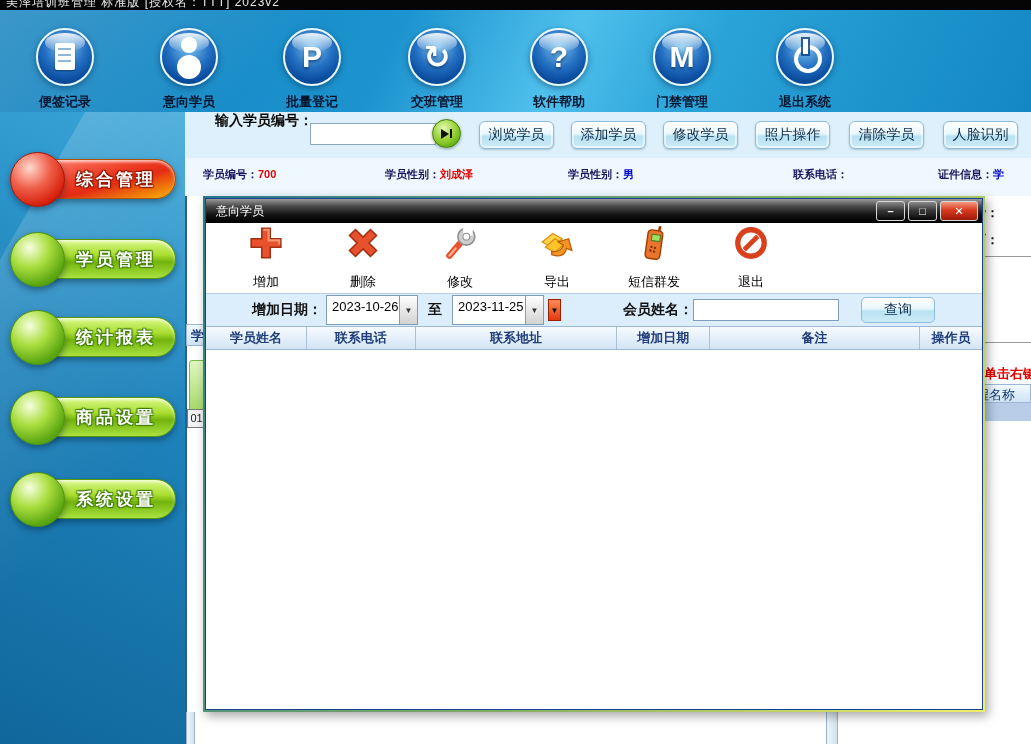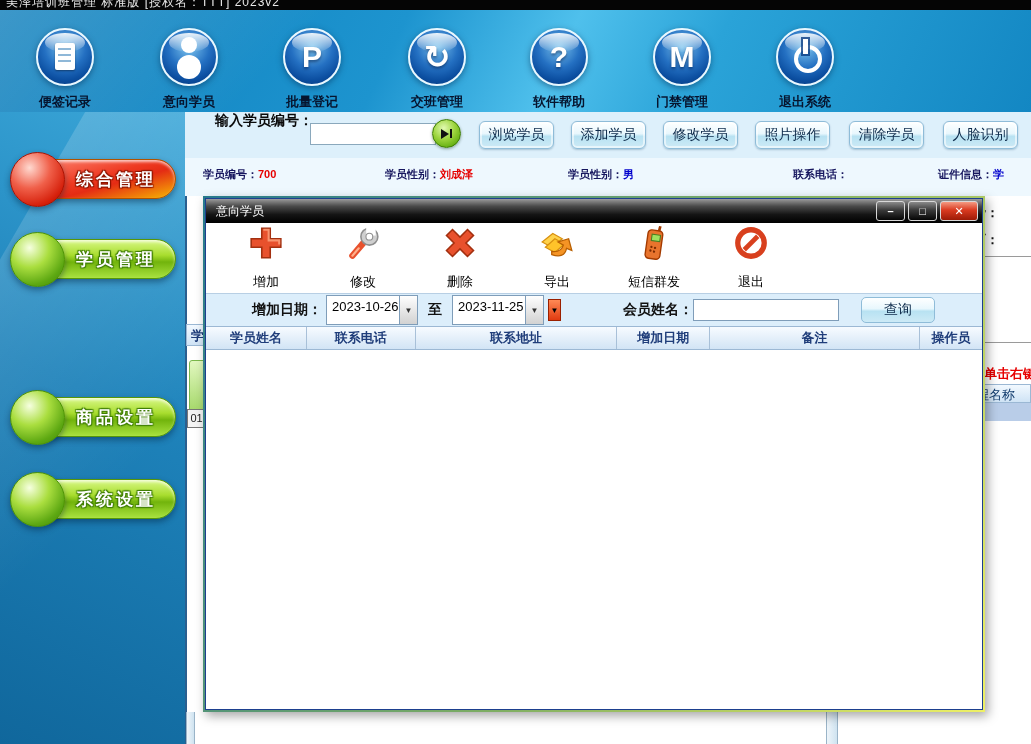--- a/index.html
+++ b/index.html
@@ -195,20 +195,25 @@
   <div class="pill active" style="top:44px">
     <div class="bar"></div>
       <div class="sphere"></div>
     <div class="txt">综合管理</div>
   </div>
   <div class="pill" style="top:124px">
     <div class="bar"></div>
       <div class="sphere"></div>
     <div class="txt">学员管理</div>
   </div>
+  <div class="pill" style="top:202px">
+    <div class="bar"></div>
+      <div class="sphere"></div>
+    <div class="txt">统计报表</div>
+  </div>
   <div class="pill" style="top:282px">
     <div class="bar"></div>
       <div class="sphere"></div>
     <div class="txt">商品设置</div>
   </div>
   <div class="pill" style="top:364px">
     <div class="bar"></div>
       <div class="sphere"></div>
     <div class="txt">系统设置</div>
   </div>
@@ -274,35 +279,35 @@
     <div class="dlg-toolbar">
       <div class="tb-item">
         <svg viewBox="0 0 34 34">
           <path d="M13 3h8v10h10v8H21v10h-8V21H3v-8h10z" fill="#e8512d" stroke="#a33010" stroke-width="1.5"></path>
           <path d="M14.5 4.5h5v10h10v4" fill="none" stroke="#ffb08c" stroke-width="2" opacity=".7"></path>
         </svg>
         <span class="tb-label">增加</span>
       </div>
       <div class="tb-item">
         <svg viewBox="0 0 34 34">
+          <g transform="rotate(45 17 17)">
+            <path d="M13 3h8v10h10v8H21v10h-8V21H3v-8h10z" fill="#e8512d" stroke="#a33010" stroke-width="1.5"></path>
+          </g>
+        </svg>
+        <span class="tb-label">删除</span>
+      </div>
+      <div class="tb-item">
+        <svg viewBox="0 0 34 34">
           <path d="M7 29 L19 15" stroke="#e8512d" stroke-width="6" stroke-linecap="round"></path>
           <path d="M7 29 L13 22" stroke="#ffb08c" stroke-width="2" stroke-linecap="round"></path>
           <circle cx="23" cy="11" r="8" fill="#cfcfcf" stroke="#8f8f8f" stroke-width="1.5"></circle>
           <rect x="20" y="1" width="9" height="9" fill="#fff"></rect>
           <circle cx="23" cy="11" r="3.2" fill="#fff" stroke="#8f8f8f"></circle>
         </svg>
         <span class="tb-label">修改</span>
-      </div>
-      <div class="tb-item">
-        <svg viewBox="0 0 34 34">
-          <g transform="rotate(45 17 17)">
-            <path d="M13 3h8v10h10v8H21v10h-8V21H3v-8h10z" fill="#e8512d" stroke="#a33010" stroke-width="1.5"></path>
-          </g>
-        </svg>
-        <span class="tb-label">删除</span>
       </div>
       <div class="tb-item">
         <svg viewBox="0 0 34 34">
           <path d="M3 16 L13 8 L22 13 L12 21 Z" fill="#ffd24a" stroke="#d89010" stroke-width="1.2"></path>
           <path d="M6 21 L15 13 L24 18 L15 26 Z" fill="#ffc32a" stroke="#d89010" stroke-width="1.2"></path>
           <path d="M12 28 q12 4 14-6 l5 2 -3-11 -10 3 5 3 q-2 7-11 6z" fill="#f59425" stroke="#b85f00" stroke-width="1.2"></path>
         </svg>
         <span class="tb-label">导出</span>
       </div>
       <div class="tb-item">

